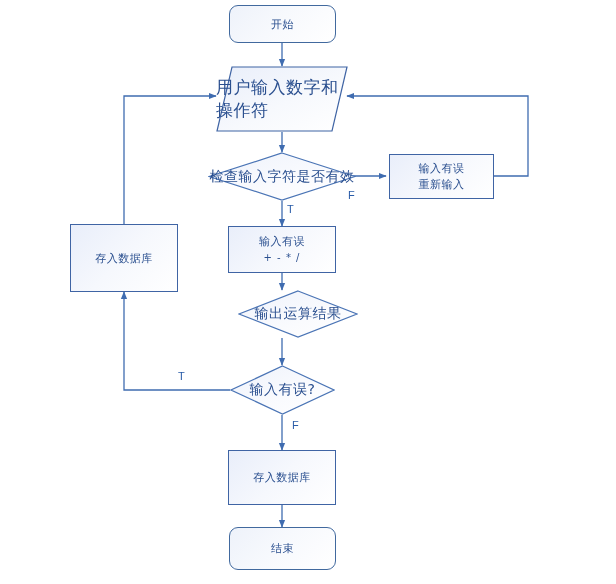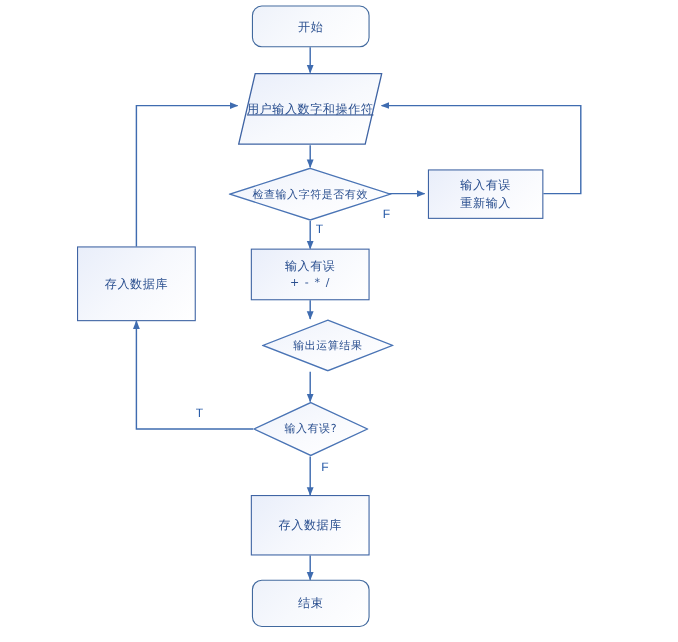--- a/index.html
+++ b/index.html
@@ -58,23 +58,22 @@
   .io-label {
     position: absolute;
     left: 0;
     top: 0;
     width: 100%;
     height: 100%;
     display: flex;
     align-items: center;
     justify-content: center;
     color: #2a4f8f;
-    font-size: 11px;
+    font-size: 17px;
     letter-spacing: 0.5px;
-    text-decoration: underline;
   }
   
   .decision-wrap {
     position: absolute;
   }
   .decision-shape {
     position: absolute;
     left: 0;
     top: 0;
     width: 100%;
@@ -83,21 +82,21 @@
   .decision-label {
     position: absolute;
     left: 0;
     top: 0;
     width: 100%;
     height: 100%;
     display: flex;
     align-items: center;
     justify-content: center;
     color: #2a4f8f;
-    font-size: 10px;
+    font-size: 14px;
     letter-spacing: 0.5px;
     white-space: nowrap;
   }
   .edge-label {
     position: absolute;
     color: #2a5ca8;
     font-size: 11px;
     font-family: "Liberation Sans", sans-serif;
   }
   .sub {

